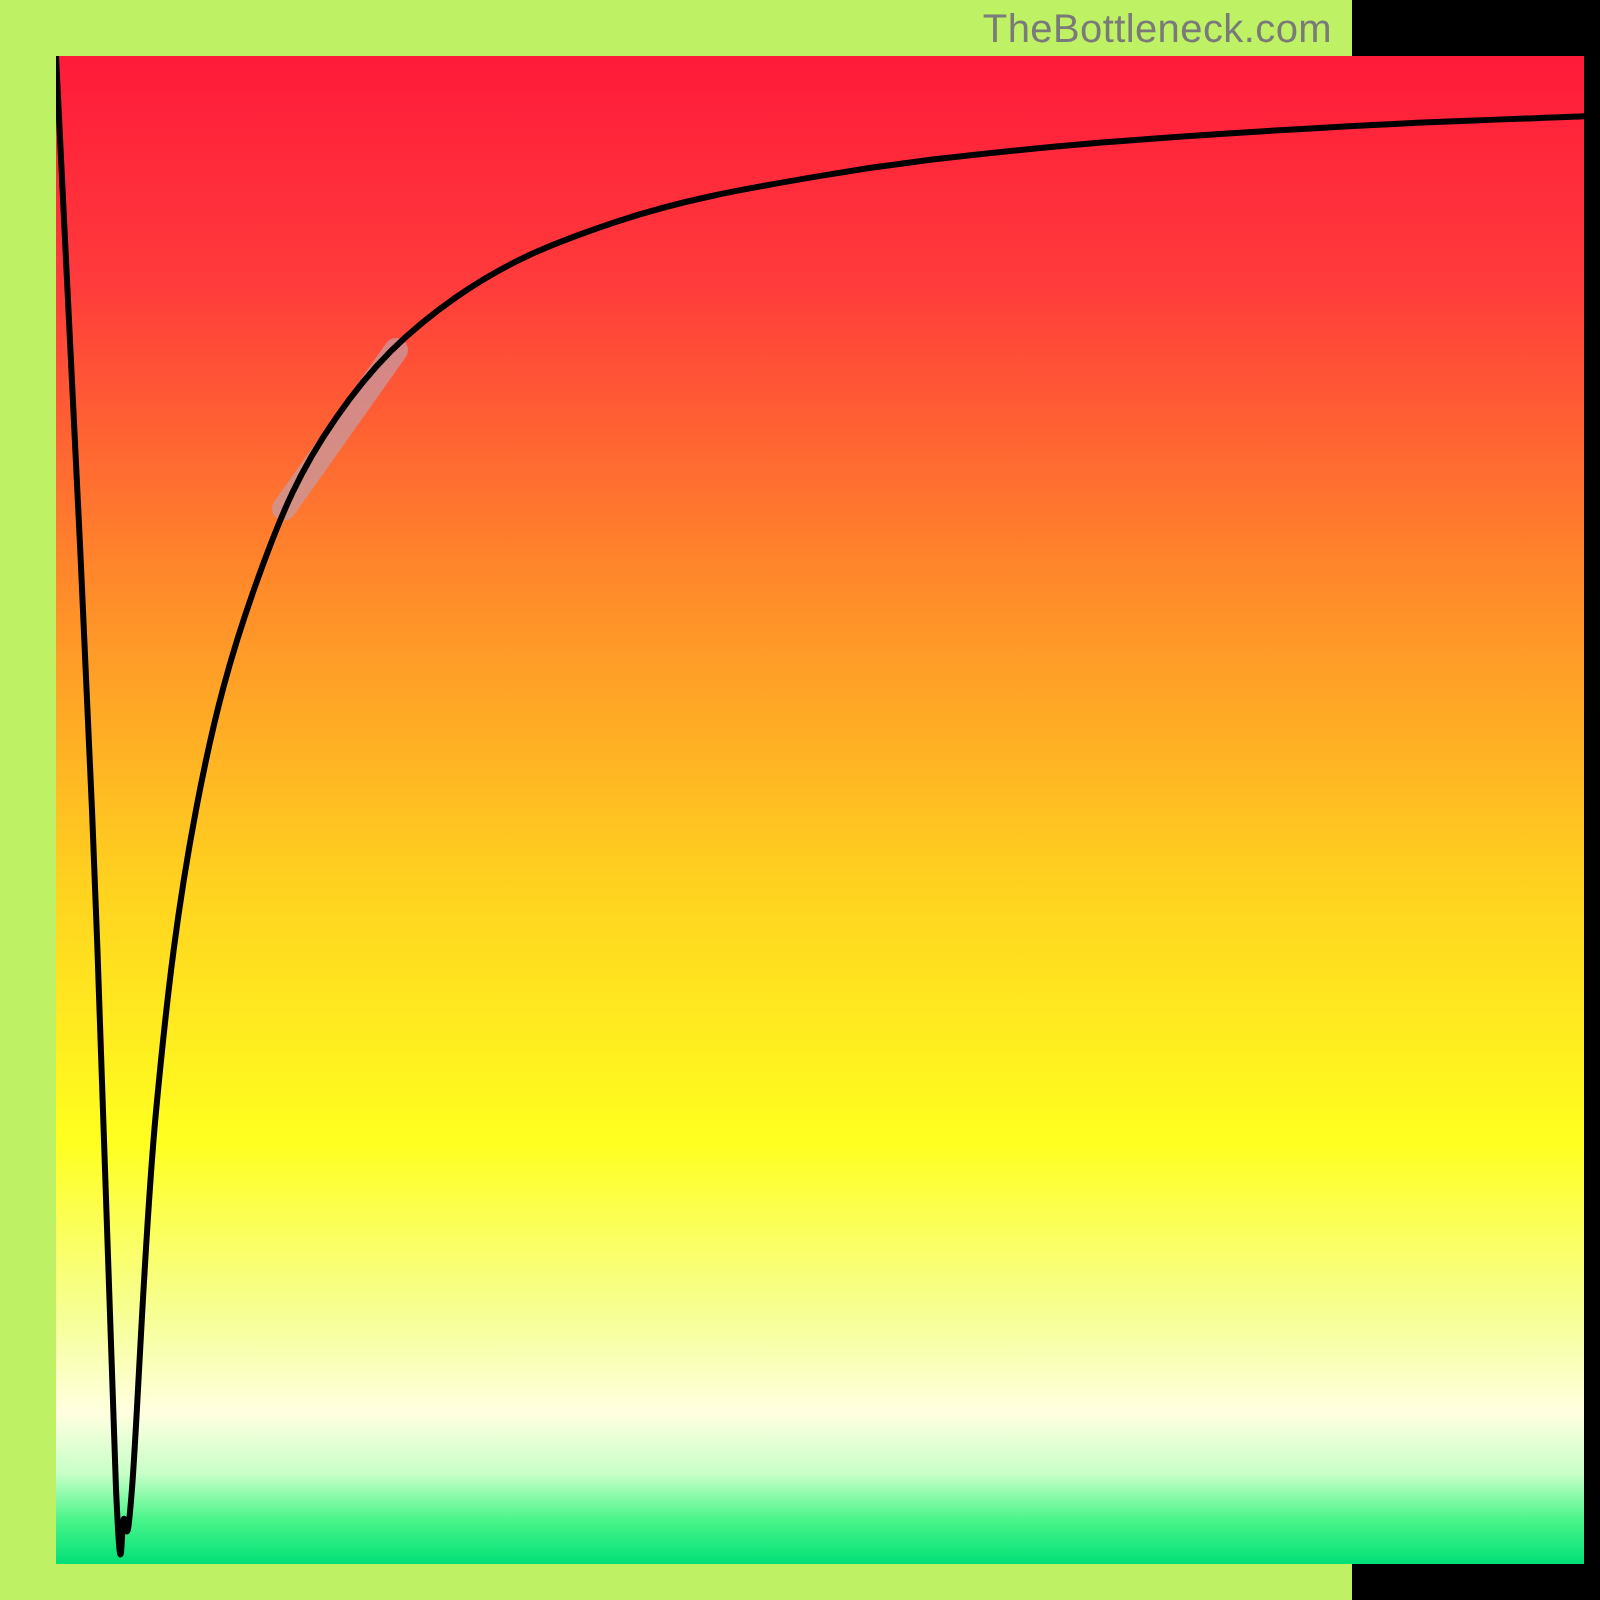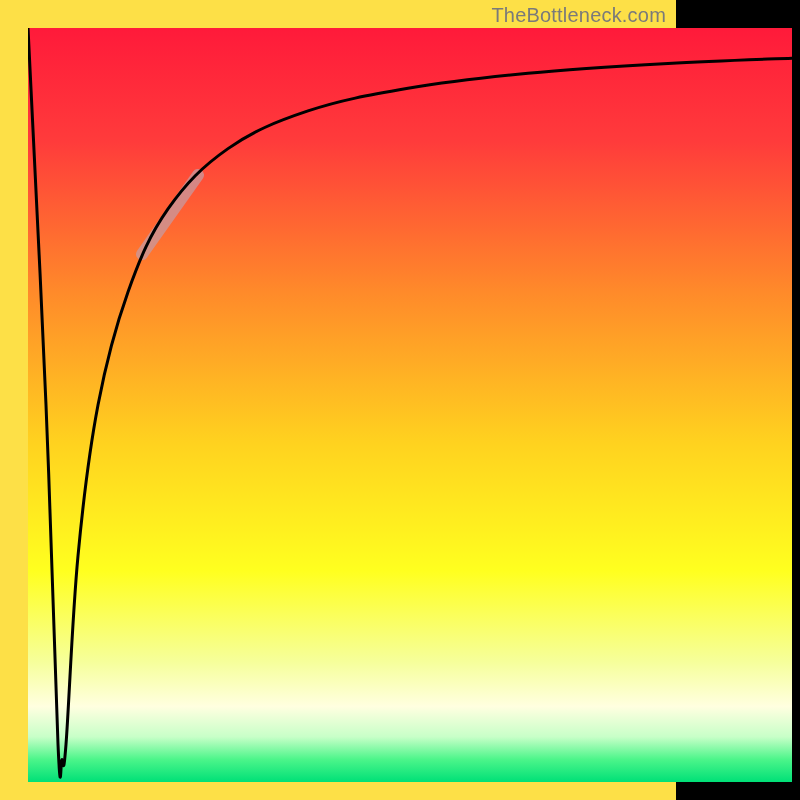--- a/index.html
+++ b/index.html
@@ -8,21 +8,21 @@
     width: 800px;
     height: 800px;
     background: #000;
     font-family: Arial, Helvetica, sans-serif;
     overflow: hidden;
   }
   .frame {
     position: relative;
     width: 676px;
     height: 800px;
-    background: #fde047;
+    background: #bef264;
   }
   .watermark {
     position: absolute;
     top: 4px;
     right: 10px;
     color: #7a7a7a;
     font-size: 20px;
     font-weight: 500;
     letter-spacing: 0.2px;
     z-index: 5;

